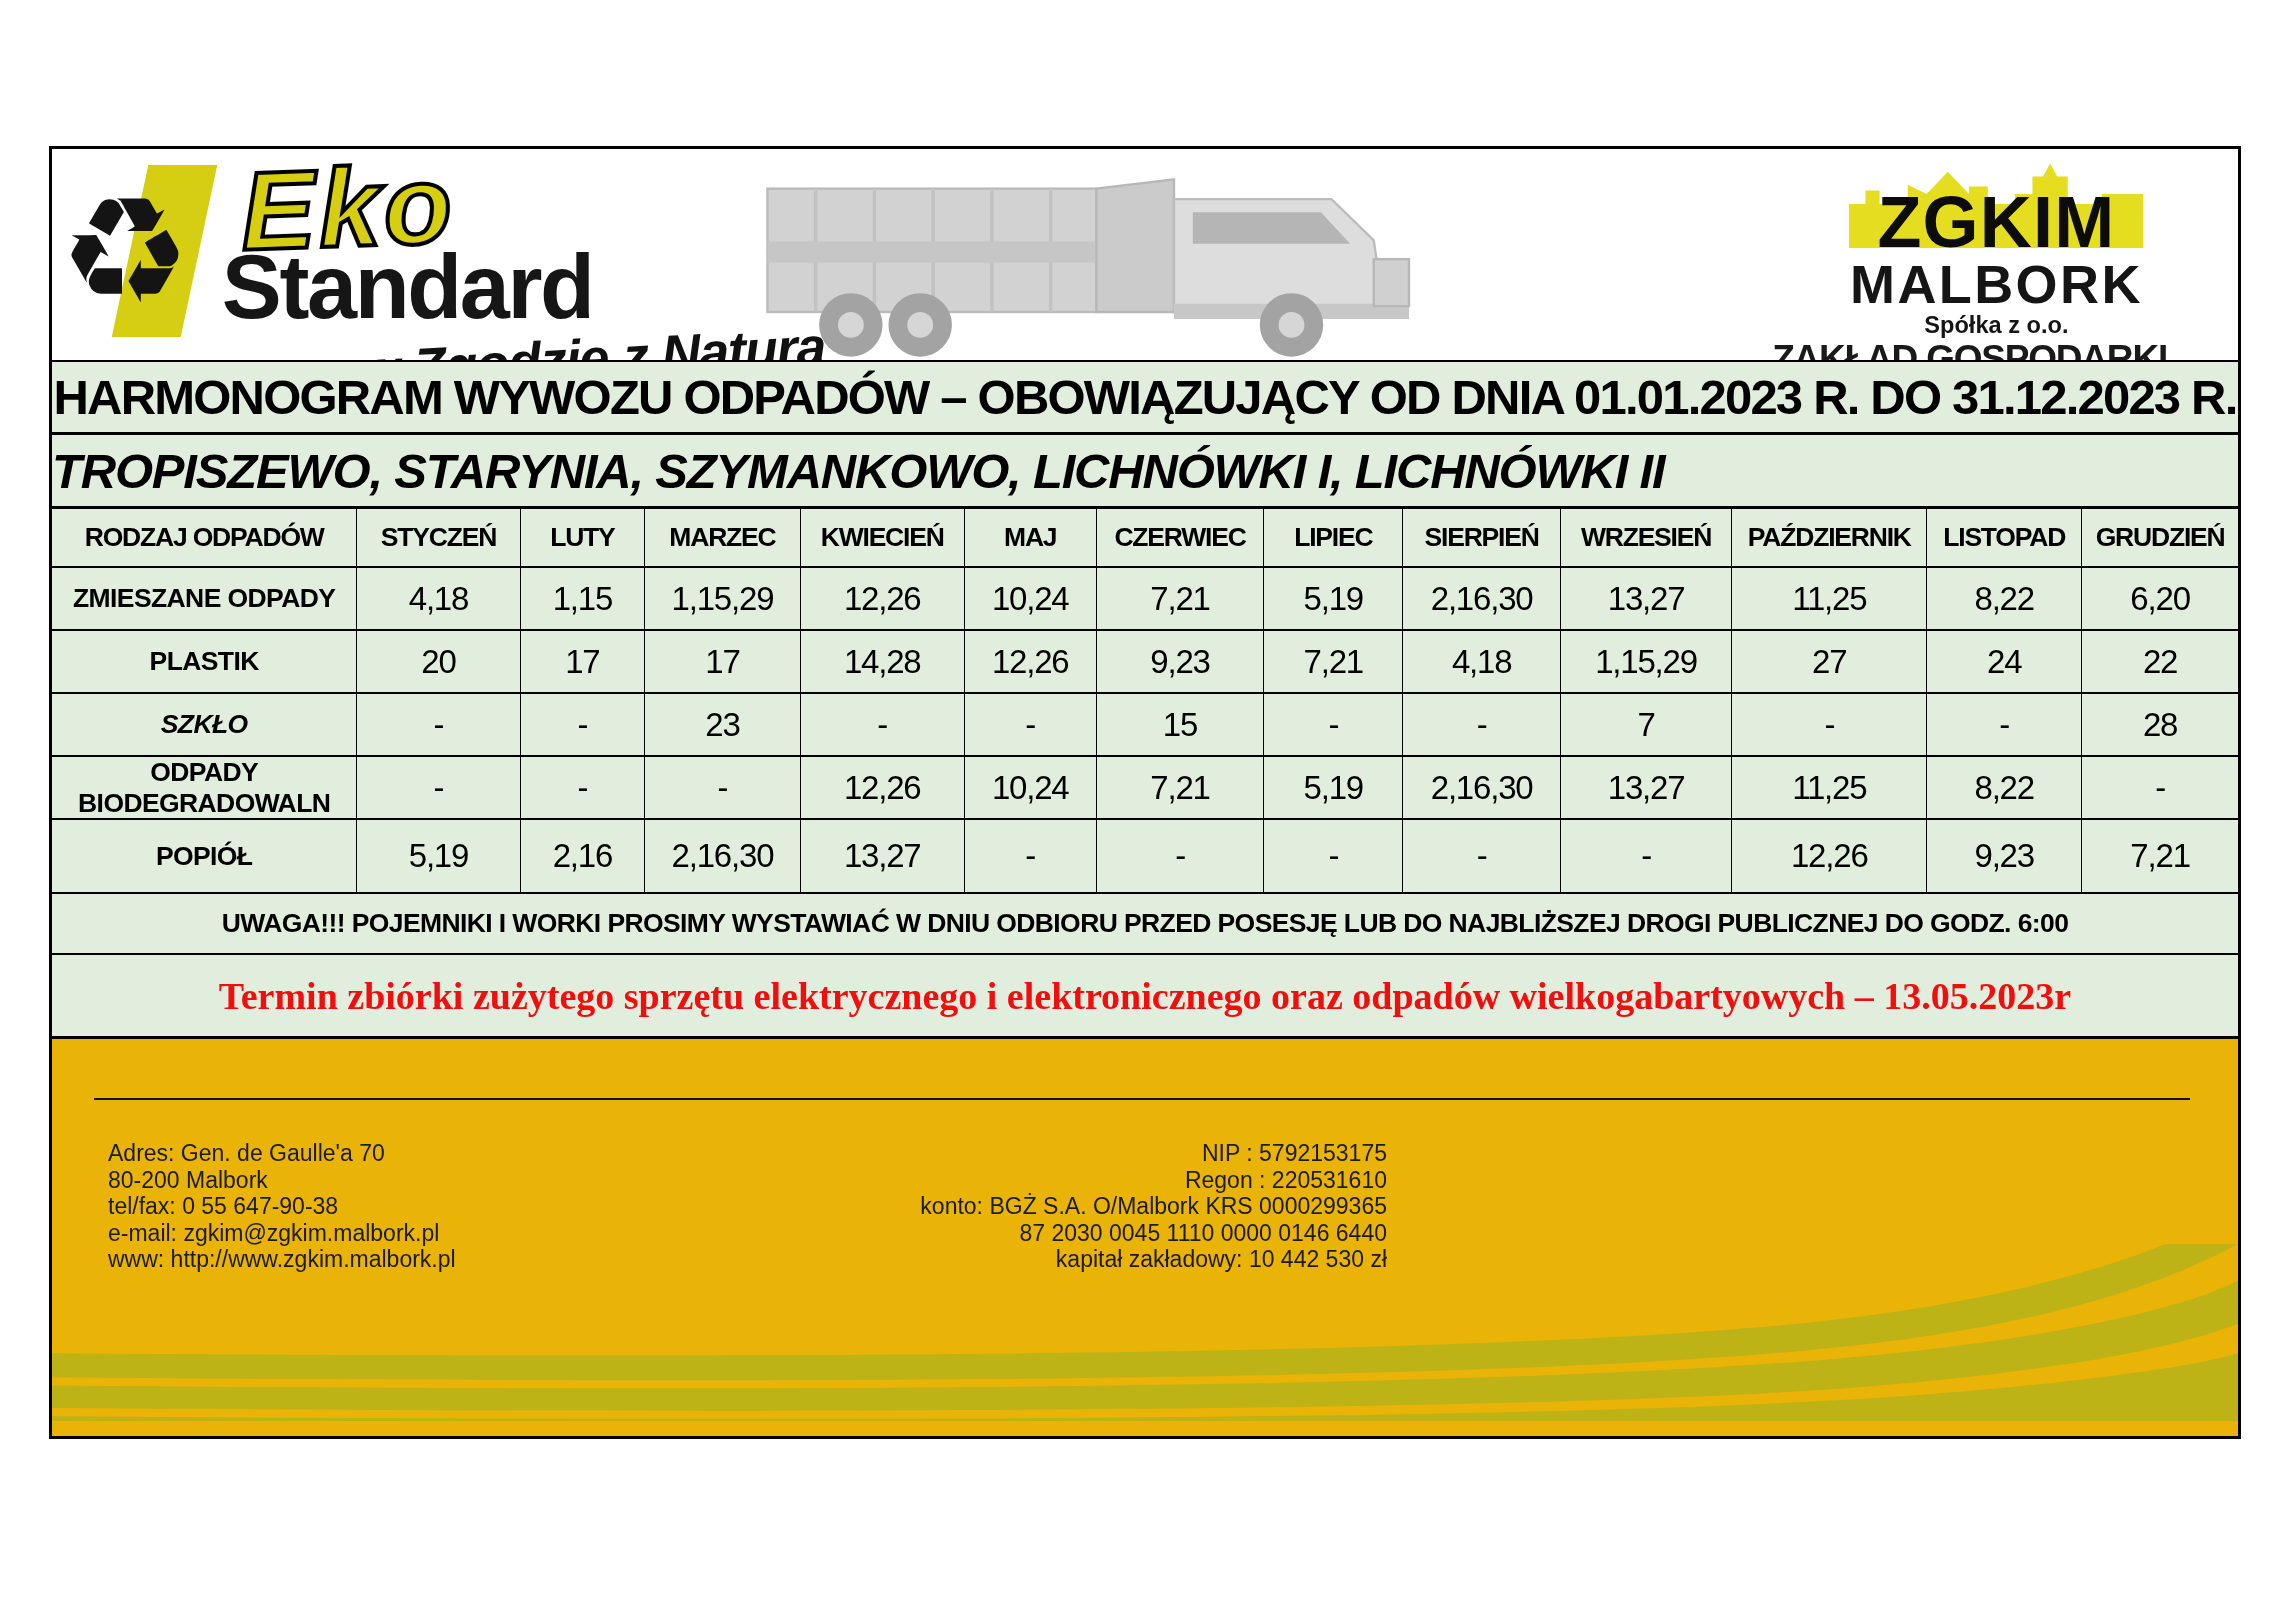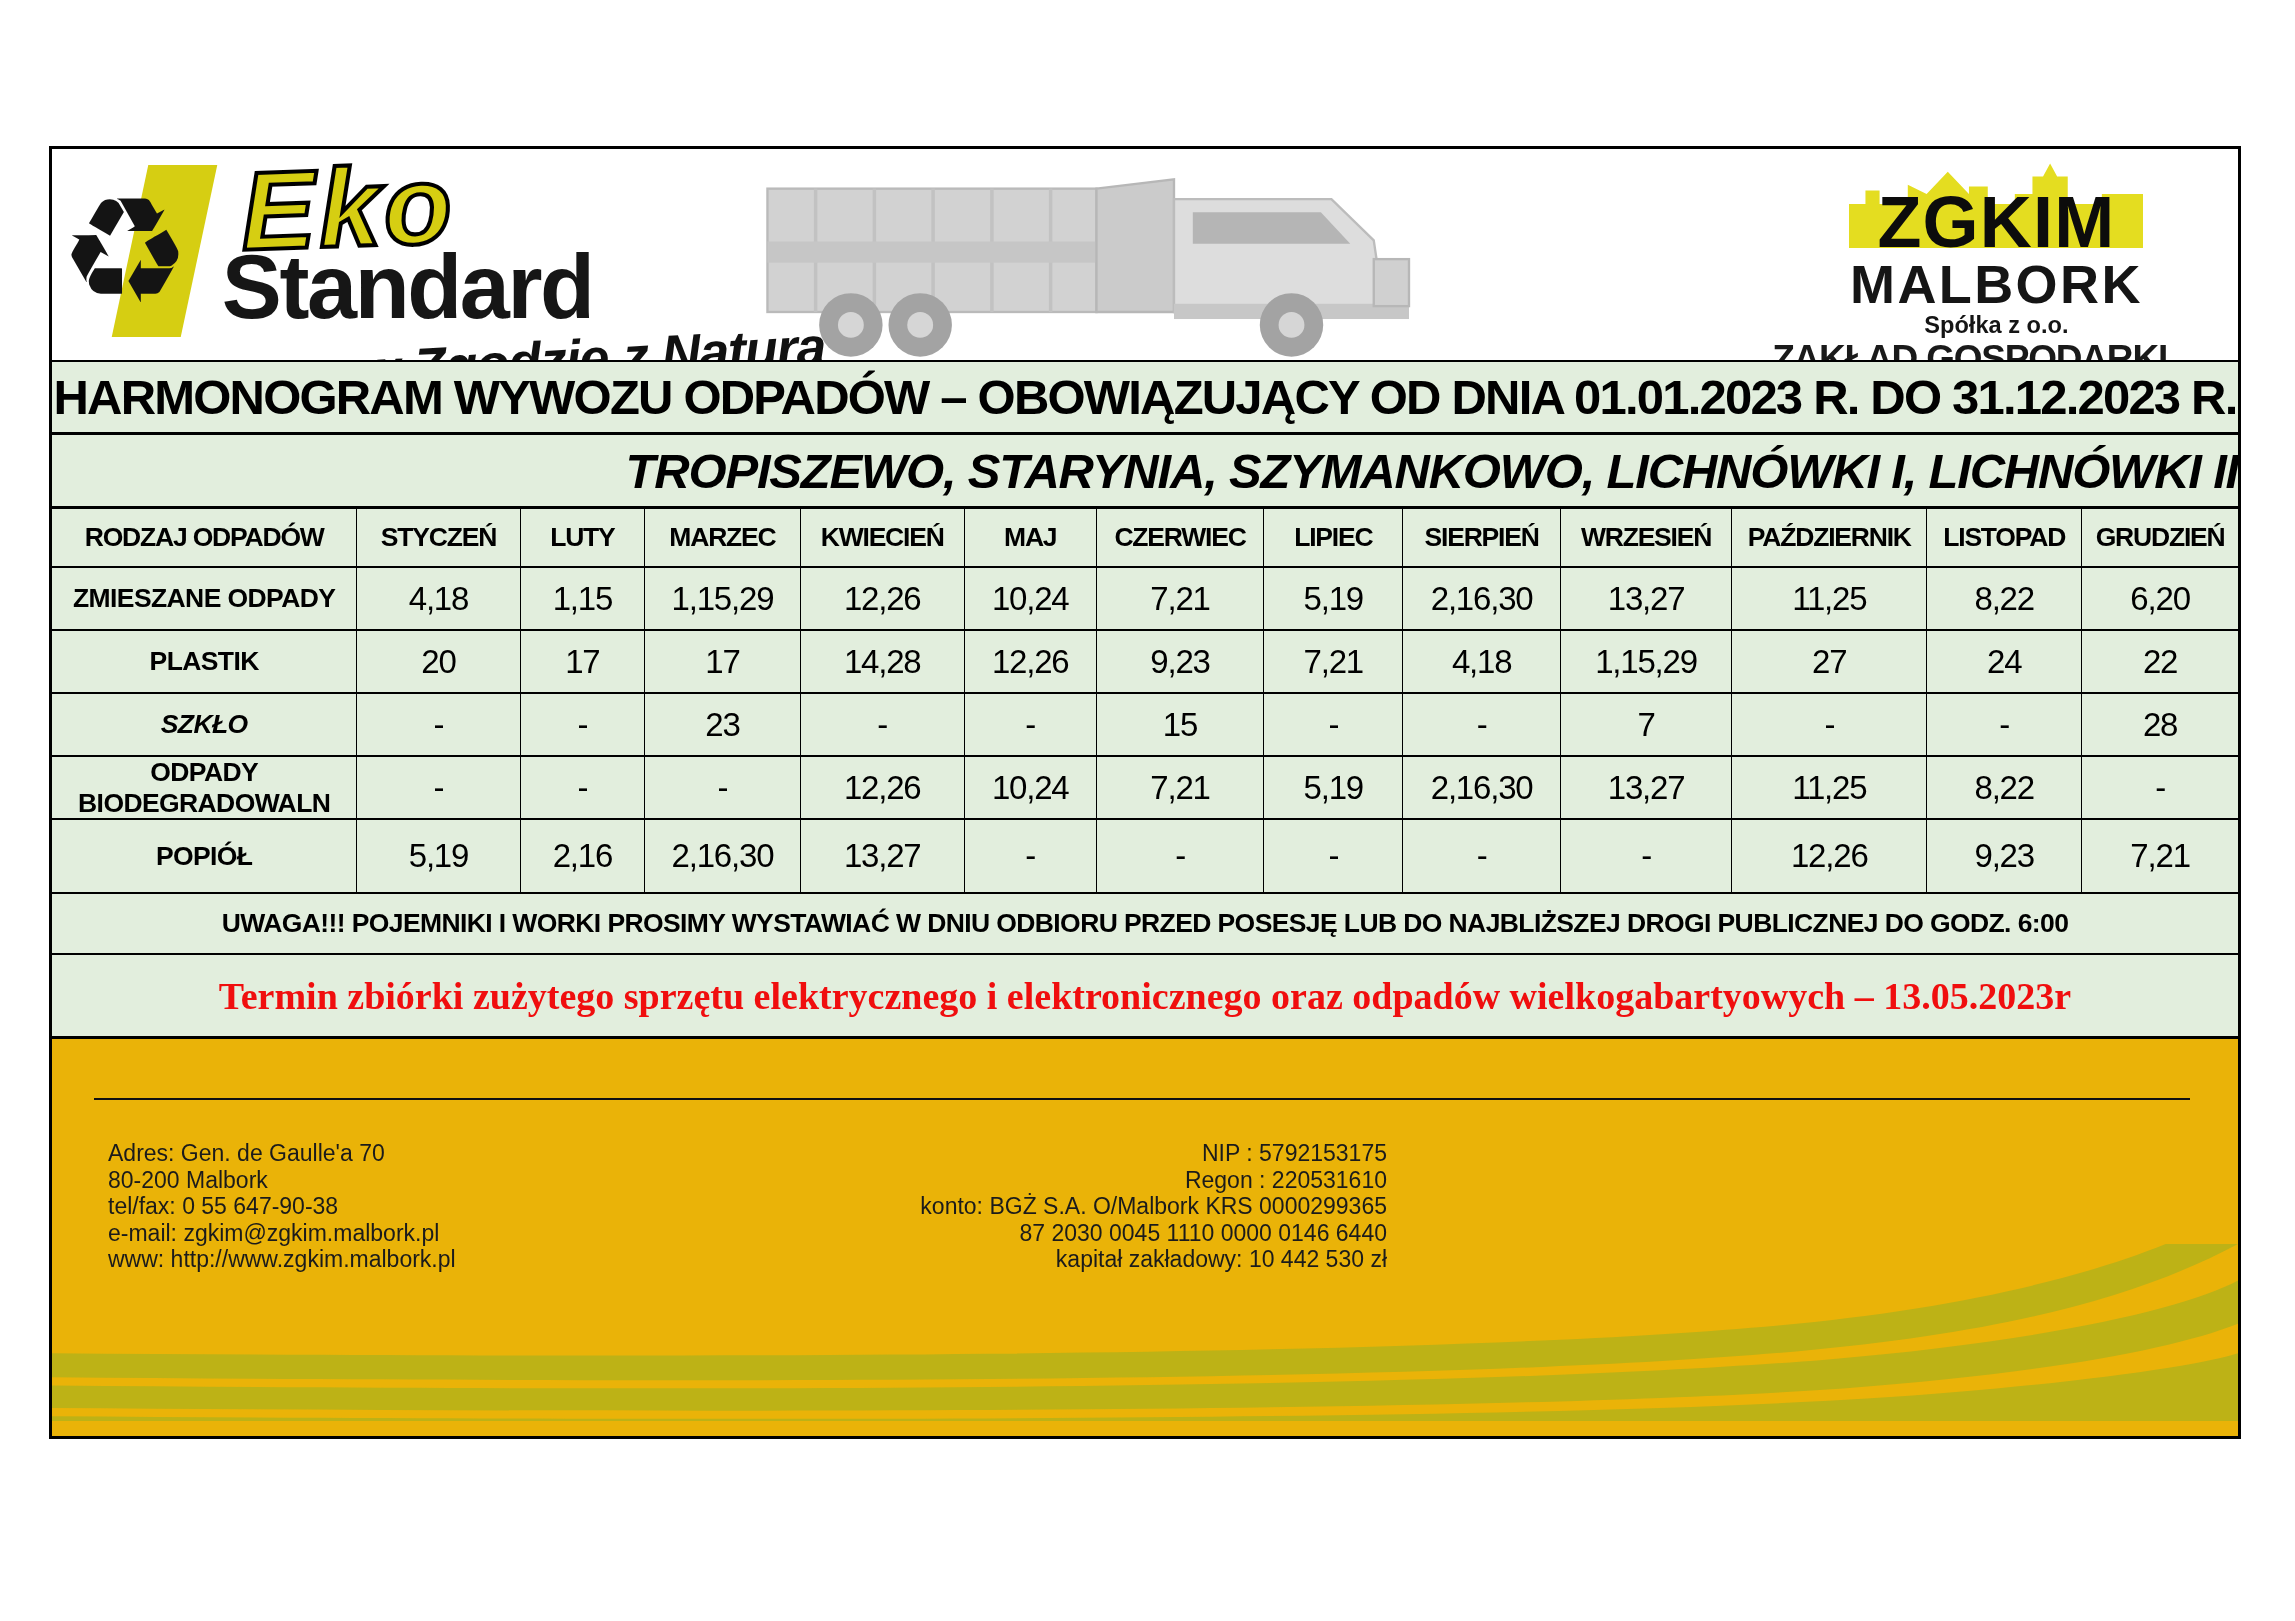--- a/index.html
+++ b/index.html
@@ -36,21 +36,21 @@
   .zgkim-suffix{position:absolute;left:0;top:152px;width:100%;text-align:center;
         font-size:23.6px;font-weight:bold;color:#151515;}
   .company-block{margin-top:1.2px;text-align:right;font-weight:bold;color:#1a1a1a;
         font-size:37px;line-height:1.16;letter-spacing:-1.2px;white-space:nowrap;}
 
   
   .title-band{flex:none;height:70px;border-top:2.9px solid #000;display:flex;
         align-items:center;justify-content:center;}
   .title-text{font-size:49px;font-weight:bold;letter-spacing:-1.8px;white-space:nowrap;}
   .subtitle-band{flex:none;height:71px;border-top:3.5px solid #000;display:flex;
-        align-items:center;justify-content:flex-end;padding-left:14px;}
+        align-items:center;justify-content:flex-start;}
   .subtitle-text{font-size:49px;font-weight:bold;font-style:italic;letter-spacing:-1.2px;white-space:nowrap;}
 
   
   table.schedule{flex:none;width:100%;border-collapse:collapse;table-layout:fixed;
         border-top:3.5px solid #000;}
   table.schedule th, table.schedule td{border-left:1.8px solid #000;text-align:center;
         vertical-align:middle;padding:0 3.5px;overflow:hidden;}
   table.schedule th:first-child, table.schedule td:first-child{border-left:none;}
   table.schedule thead th{height:57px;font-size:26.5px;font-weight:bold;letter-spacing:-1.2px;}
   table.schedule thead th{border-bottom:2.9px solid #000;}

